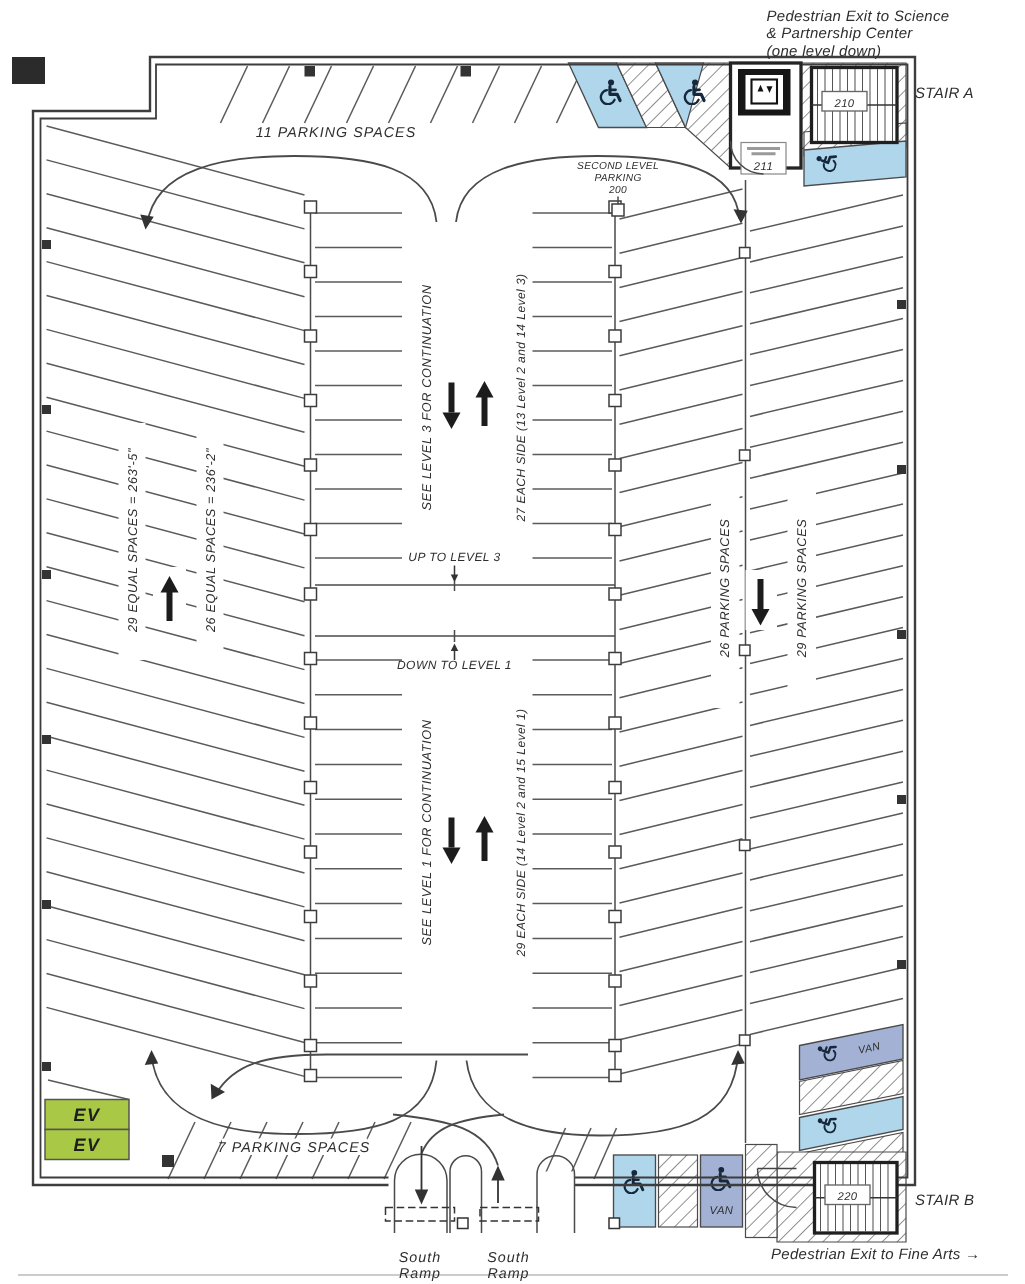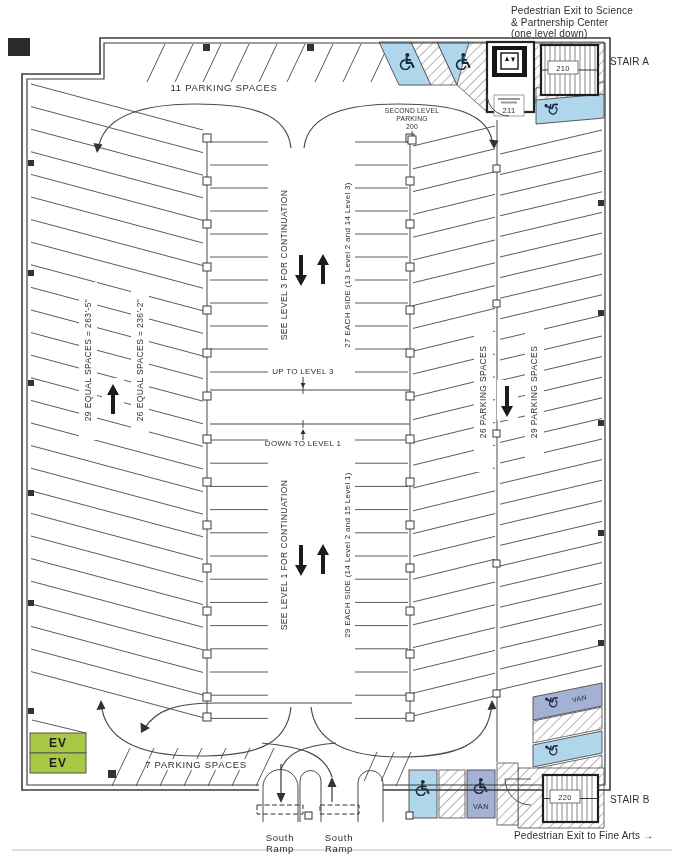--- a/index.html
+++ b/index.html
@@ -1,16 +1,16 @@
 <!DOCTYPE html>
 <html style="--c-accessible_blue: #b0d6eb; --c-van_blue: #a3b1d4; --c-ev_green: #a9c845; --c-icon_dark: #16283c;"><head>
 <meta charset="utf-8">
 <style>
   html,body{margin:0;padding:0;background:#ffffff;}
-  .canvas{position:relative;width:683px;height:856px;background:#fff;overflow:hidden;}
+  .canvas{position:relative;width:683px;height:856px;background:#fff;overflow:hidden;font-style:italic;}
   svg{display:block;}
   .t{font-family:"Liberation Sans","DejaVu Sans",sans-serif;fill:#2e2e2e;}
   .t68{font-size:6.8px;letter-spacing:.2px;}
   .t7{font-size:7px;letter-spacing:.3px;}
   .t75{font-size:7.5px;letter-spacing:.3px;}
   .t8{font-size:8px;letter-spacing:.3px;}
   .t85{font-size:8.5px;letter-spacing:.4px;}
   .t95{font-size:9.5px;letter-spacing:.7px;}
   .t10{font-size:10px;letter-spacing:.2px;}
   .tev{font-family:"Liberation Sans","DejaVu Sans",sans-serif;font-size:12px;font-weight:bold;fill:#1e1e1e;letter-spacing:1px;}

